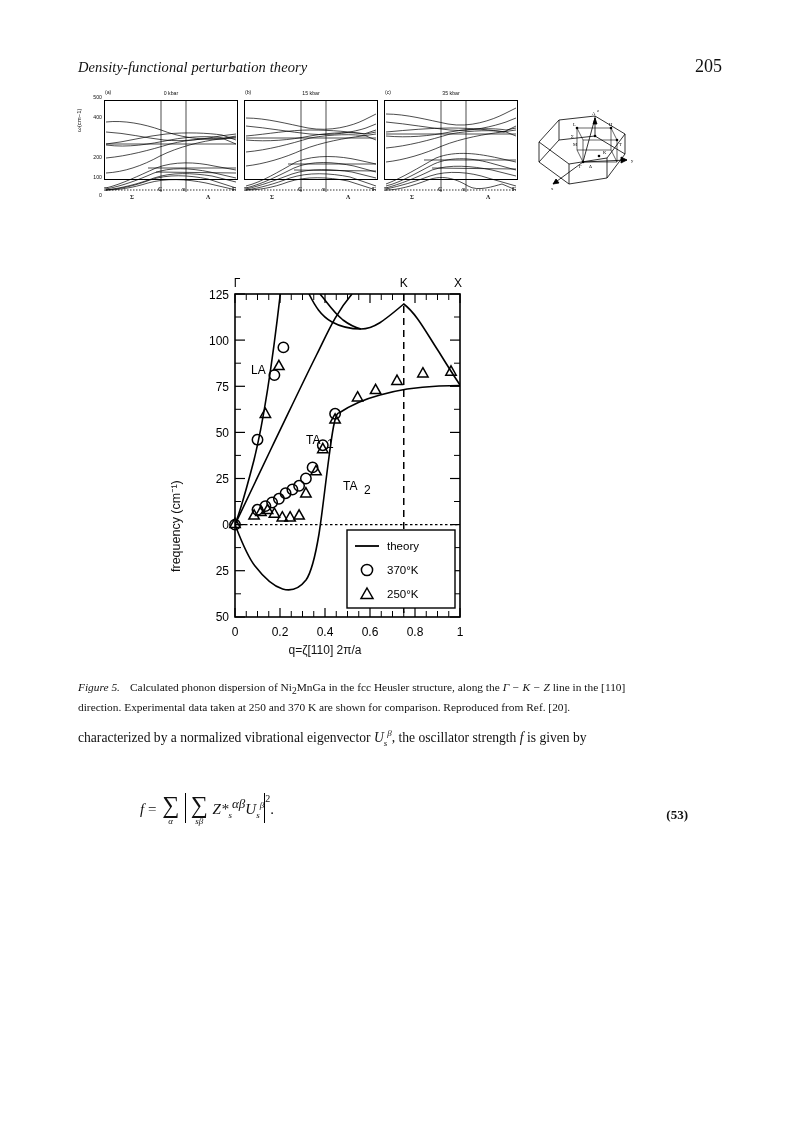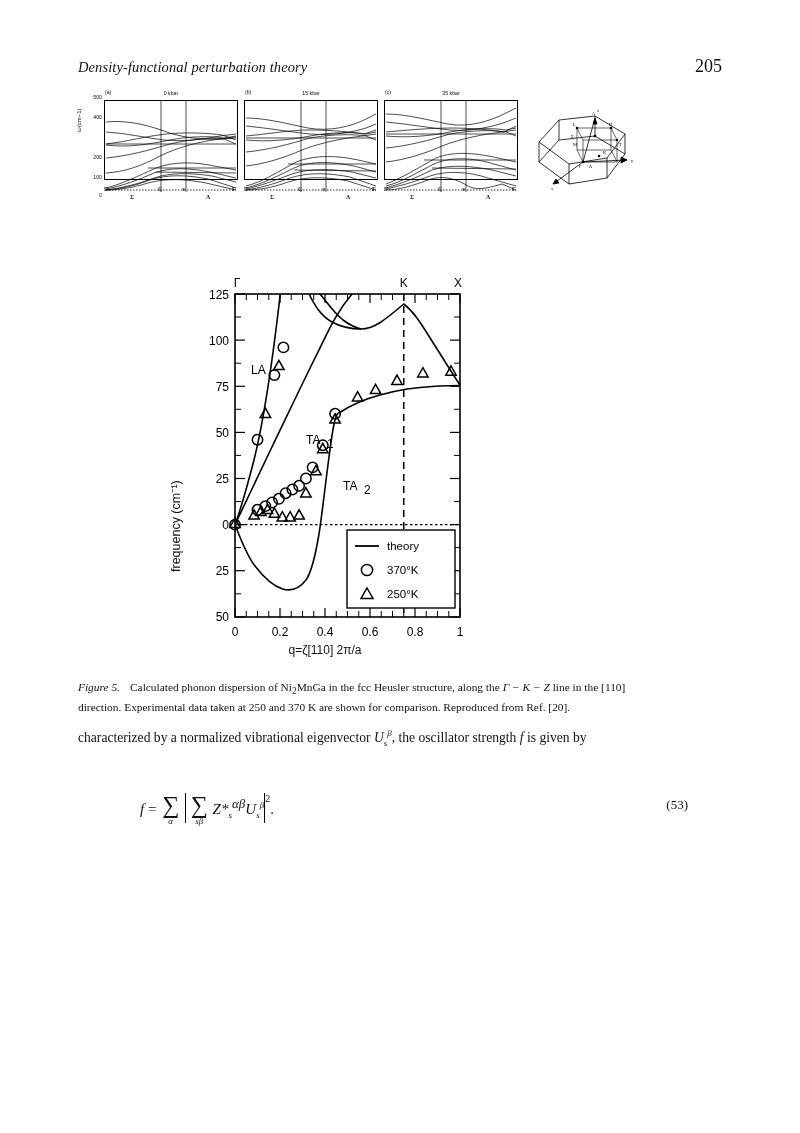--- a/index.html
+++ b/index.html
@@ -58,21 +58,21 @@
   .axnum { font-size:12px; font-family:"Liberation Sans",sans-serif; fill:#000; }
   .hilab { font-size:12px; font-family:"Liberation Sans",sans-serif; fill:#000; }
   .brlab { font-size:12px; font-family:"Liberation Sans",sans-serif; fill:#000; }
   .leglab { font-size:11.5px; font-family:"Liberation Sans",sans-serif; fill:#000; }
 
   
   .body1 { position:absolute; left:78px; top:727px; width:616px;
            font-size:13.6px; line-height:1.5; text-align:justify; }
   .eq { position:absolute; left:78px; top:793px; width:616px; height:50px; }
   .eqbody { position:absolute; left:62px; top:0; font-size:15px; }
-  .eqnum { position:absolute; right:6px; top:4px; font-size:13px; }
+  .eqnum { position:absolute; right:6px; top:14px; font-size:13px;font-weight:bold; }
   .it { font-style:italic; }
   .sum { font-size:24px; vertical-align:-4px; }
   .bar { display:inline-block; border-left:1px solid #000; height:30px; vertical-align:-9px; }
 </style>
 </head>
 <body>
 
 <div class="page">
 
   <div class="runhead">

